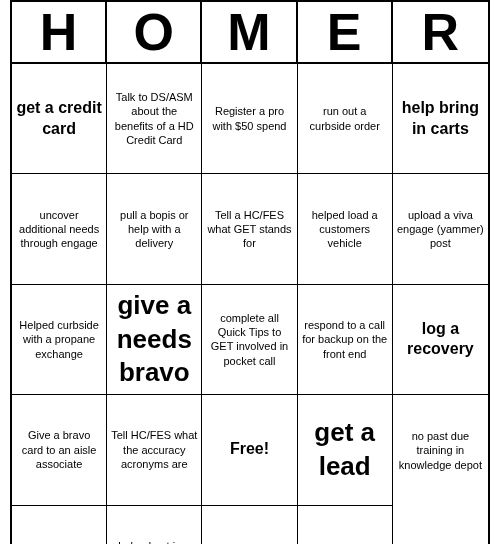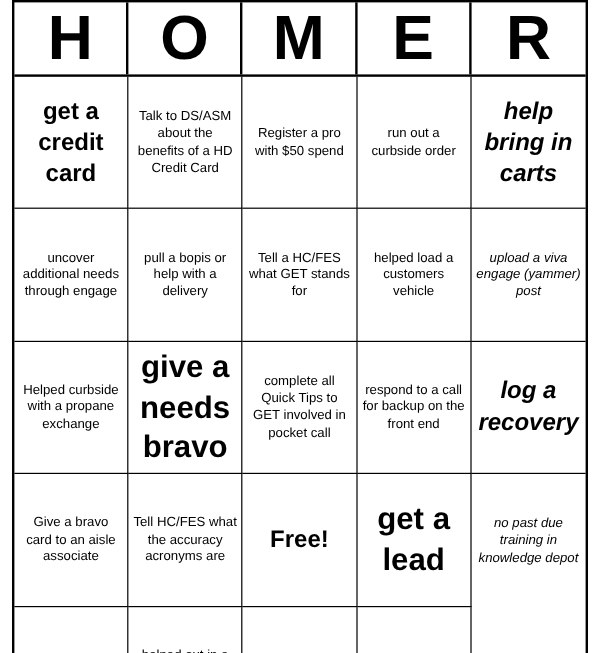--- a/index.html
+++ b/index.html
@@ -44,35 +44,34 @@
       display: flex;
       align-items: center;
       justify-content: center;
       text-align: center;
       padding: 4px;
       font-size: 11px;
       line-height: 1.3;
     }
     .bingo-cell:nth-child(5n) {
       border-right: none;
-      font-style: italic;
     }
     .bingo-cell:nth-last-child(-n+5) {
       border-bottom: none;
     }
     .bingo-cell.large-text {
-      font-size: 20px;
+      font-size: 16px;
       font-weight: bold;
     }
     .bingo-cell.xl-text {
       font-size: 26px;
       font-weight: bold;
     }
     .bingo-cell.free {
-      font-size: 20px;
+      font-size: 16px;
       font-weight: bold;
     }
   </style>
 </head>
 <body>
 
 <div class="bingo-card">
   <div class="bingo-header">
     <div class="header-cell">H</div>
     <div class="header-cell">O</div>

